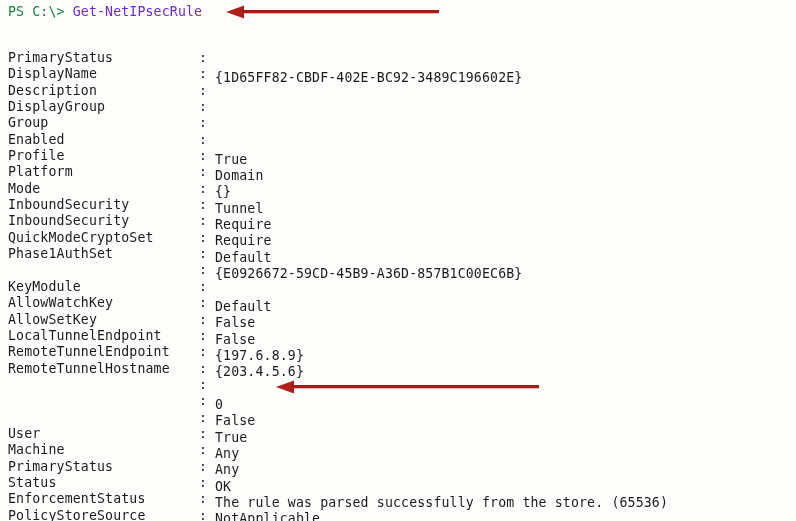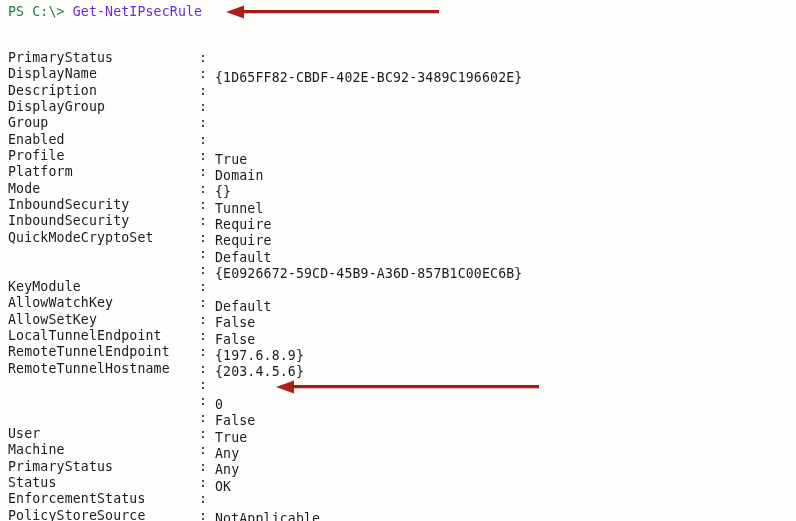--- a/index.html
+++ b/index.html
@@ -105,35 +105,35 @@
       <div class="prop-row"><span class="prop-name">Description</span><span class="prop-colon">:</span><span class="prop-value"></span></div>
       <div class="prop-row"><span class="prop-name">DisplayGroup</span><span class="prop-colon">:</span><span class="prop-value"></span></div>
       <div class="prop-row"><span class="prop-name">Group</span><span class="prop-colon">:</span><span class="prop-value"></span></div>
       <div class="prop-row"><span class="prop-name">Enabled</span><span class="prop-colon">:</span><span class="prop-value">True</span></div>
       <div class="prop-row"><span class="prop-name">Profile</span><span class="prop-colon">:</span><span class="prop-value">Domain</span></div>
       <div class="prop-row"><span class="prop-name">Platform</span><span class="prop-colon">:</span><span class="prop-value">{}</span></div>
       <div class="prop-row"><span class="prop-name">Mode</span><span class="prop-colon">:</span><span class="prop-value">Tunnel</span></div>
       <div class="prop-row"><span class="prop-name">InboundSecurity</span><span class="prop-colon">:</span><span class="prop-value">Require</span></div>
       <div class="prop-row"><span class="prop-name">InboundSecurity</span><span class="prop-colon">:</span><span class="prop-value">Require</span></div>
       <div class="prop-row"><span class="prop-name">QuickModeCryptoSet</span><span class="prop-colon">:</span><span class="prop-value">Default</span></div>
-      <div class="prop-row"><span class="prop-colon">:</span><span class="prop-value">{E0926672-59CD-45B9-A36D-857B1C00EC6B}</span></div>
+      <div class="prop-row"><span class="prop-name">Phase1AuthSet</span><span class="prop-colon">:</span><span class="prop-value">{E0926672-59CD-45B9-A36D-857B1C00EC6B}</span></div>
       <div class="prop-row"><span class="prop-colon">:</span><span class="prop-value"></span></div>
       <div class="prop-row"><span class="prop-name">KeyModule</span><span class="prop-colon">:</span><span class="prop-value">Default</span></div>
       <div class="prop-row"><span class="prop-name">AllowWatchKey</span><span class="prop-colon">:</span><span class="prop-value">False</span></div>
       <div class="prop-row"><span class="prop-name">AllowSetKey</span><span class="prop-colon">:</span><span class="prop-value">False</span></div>
       <div class="prop-row"><span class="prop-name">LocalTunnelEndpoint</span><span class="prop-colon">:</span><span class="prop-value">{197.6.8.9}</span></div>
       <div class="prop-row"><span class="prop-name">RemoteTunnelEndpoint</span><span class="prop-colon">:</span><span class="prop-value">{203.4.5.6}</span></div>
       <div class="prop-row"><span class="prop-name">RemoteTunnelHostname</span><span class="prop-colon">:</span><span class="prop-value"></span></div>
       <div class="prop-row"><span class="prop-colon">:</span><span class="prop-value">0</span></div>
       <div class="prop-row"><span class="prop-colon">:</span><span class="prop-value">False</span></div>
       <div class="prop-row"><span class="prop-colon">:</span><span class="prop-value">True</span></div>
       <div class="prop-row"><span class="prop-name">User</span><span class="prop-colon">:</span><span class="prop-value">Any</span></div>
       <div class="prop-row"><span class="prop-name">Machine</span><span class="prop-colon">:</span><span class="prop-value">Any</span></div>
       <div class="prop-row"><span class="prop-name">PrimaryStatus</span><span class="prop-colon">:</span><span class="prop-value">OK</span></div>
-      <div class="prop-row"><span class="prop-name">Status</span><span class="prop-colon">:</span></div>
+      <div class="prop-row"><span class="prop-name">Status</span><span class="prop-colon">:</span><span class="prop-value">The rule was parsed successfully from the store. (65536)</span></div>
       <div class="prop-row"><span class="prop-name">EnforcementStatus</span><span class="prop-colon">:</span><span class="prop-value">NotApplicable</span></div>
       <div class="prop-row"><span class="prop-name">PolicyStoreSource</span><span class="prop-colon">:</span><span class="prop-value">PersistentStore</span></div>
     </div>
 
   <div class="annotation-arrow" id="arrow-command">
     <svg width="215" height="14" viewBox="0 0 215 14">
       <polygon points="0,7 18,0.5 18,13.5" fill="#ad1f18"></polygon>
       <rect x="16" y="5.2" width="197" height="3.1" fill="#ad1f18"></rect>
       <rect x="16" y="5.2" width="197" height="1.1" fill="#8f1511"></rect>
     </svg>

